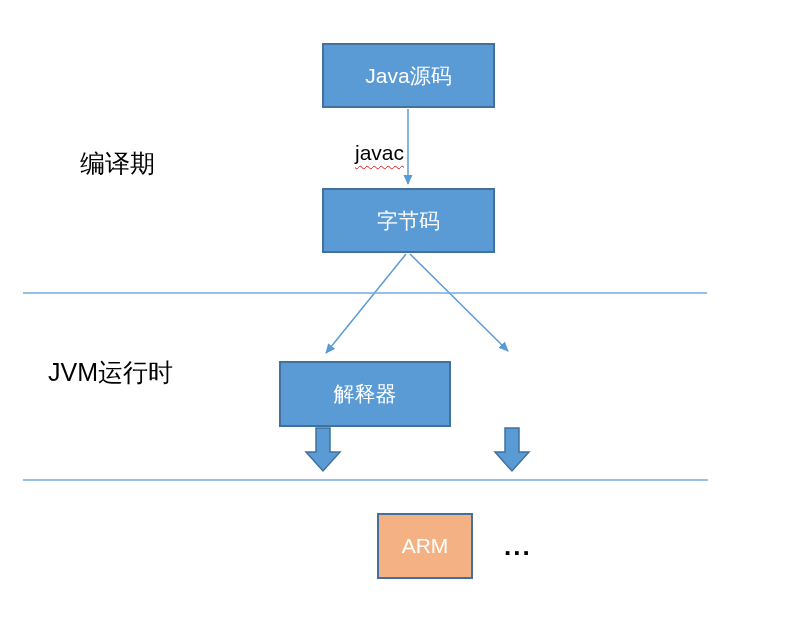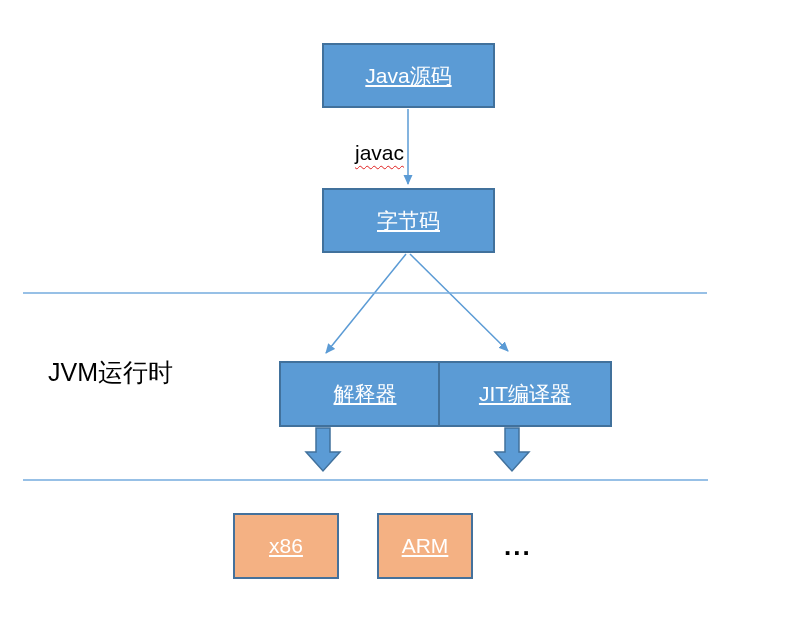--- a/index.html
+++ b/index.html
@@ -32,21 +32,20 @@
   .node {
     position: absolute;
     display: flex;
     align-items: center;
     justify-content: center;
     background: var(--c-box-fill, #5B9BD5);
     border: 2px solid var(--c-box-border, #41719C);
     color: var(--c-node-text, #fff);
     font-size: 21px;
     text-align: center;
-    text-decoration: underline;
   }
   .arch {
     background: var(--c-arch-fill, #F4B183);
     border: 2px solid var(--c-arch-border, #44719C);
   }
   .phase-label {
     position: absolute;
     color: var(--c-label-text, #000);
     font-size: 25px;
     white-space: nowrap;
@@ -98,25 +97,24 @@
     <line x1="406" y1="254" x2="326" y2="353" marker-end="url(#ah)" style="stroke: var(--c-arrow, #5B9BD5); stroke-width: 1.5;"></line>
     <line x1="410" y1="254" x2="508" y2="351" marker-end="url(#ah)" style="stroke: var(--c-arrow, #5B9BD5); stroke-width: 1.5;"></line>
 
     <line x1="23" y1="293" x2="707" y2="293" style="stroke: var(--c-divider, #74ABDE); stroke-width: 1.4;"></line>
     <line x1="23" y1="480" x2="708" y2="480" style="stroke: var(--c-divider, #74ABDE); stroke-width: 1.4;"></line>
 
     <path d="M316 428 L330 428 L330 452 L340 452 L323 471 L306 452 L316 452 Z" style="fill: var(--c-box-fill, #5B9BD5); stroke: var(--c-box-border, #41719C); stroke-width: 1.5;"></path>
     <path d="M505 428 L519 428 L519 452 L529 452 L512 471 L495 452 L505 452 Z" style="fill: var(--c-box-fill, #5B9BD5); stroke: var(--c-box-border, #41719C); stroke-width: 1.5;"></path>
   </svg>
 
+  <div class="phase-label label-compile">编译期</div>
   <div class="javac-label label-javac">javac</div>
   <div class="phase-label label-runtime">JVM运行时</div>
 
   <div class="node node-java-source">Java源码</div>
   <div class="node node-bytecode">字节码</div>
   <div class="node node-interpreter">解释器</div>
-  <div class="node node-jit">JIT编译器</div>
 
-  <div class="node arch node-x86">x86</div>
   <div class="node arch node-arm">ARM</div>
   <div class="ellipsis-label label-ellipsis">...</div>
 
 </div>
 
 </body></html>

